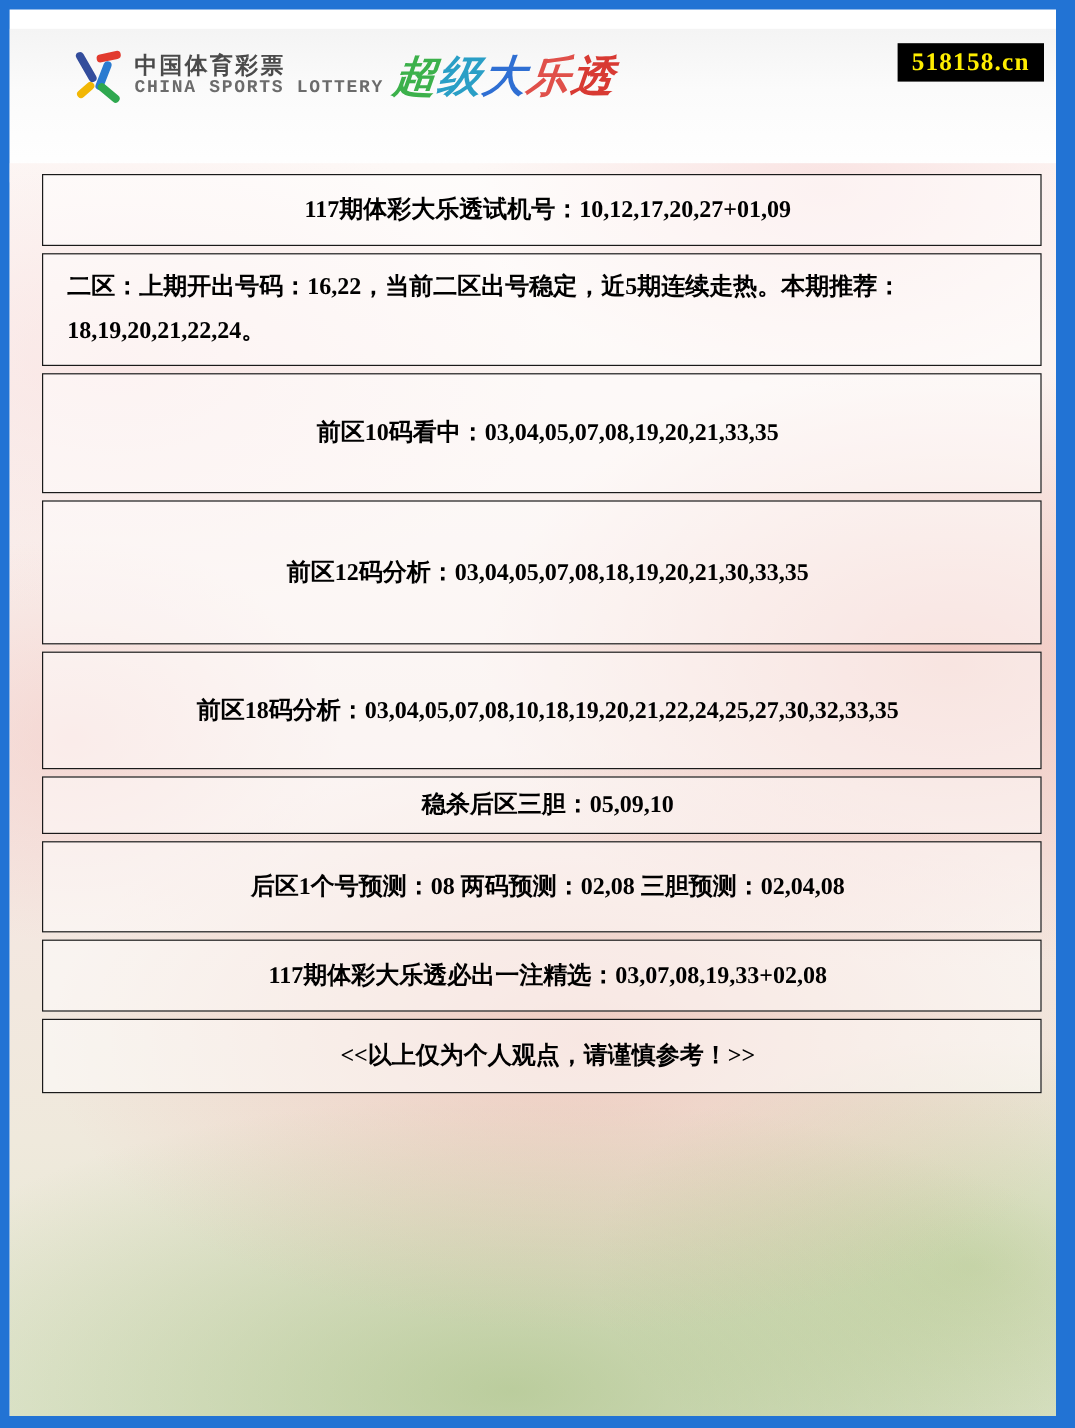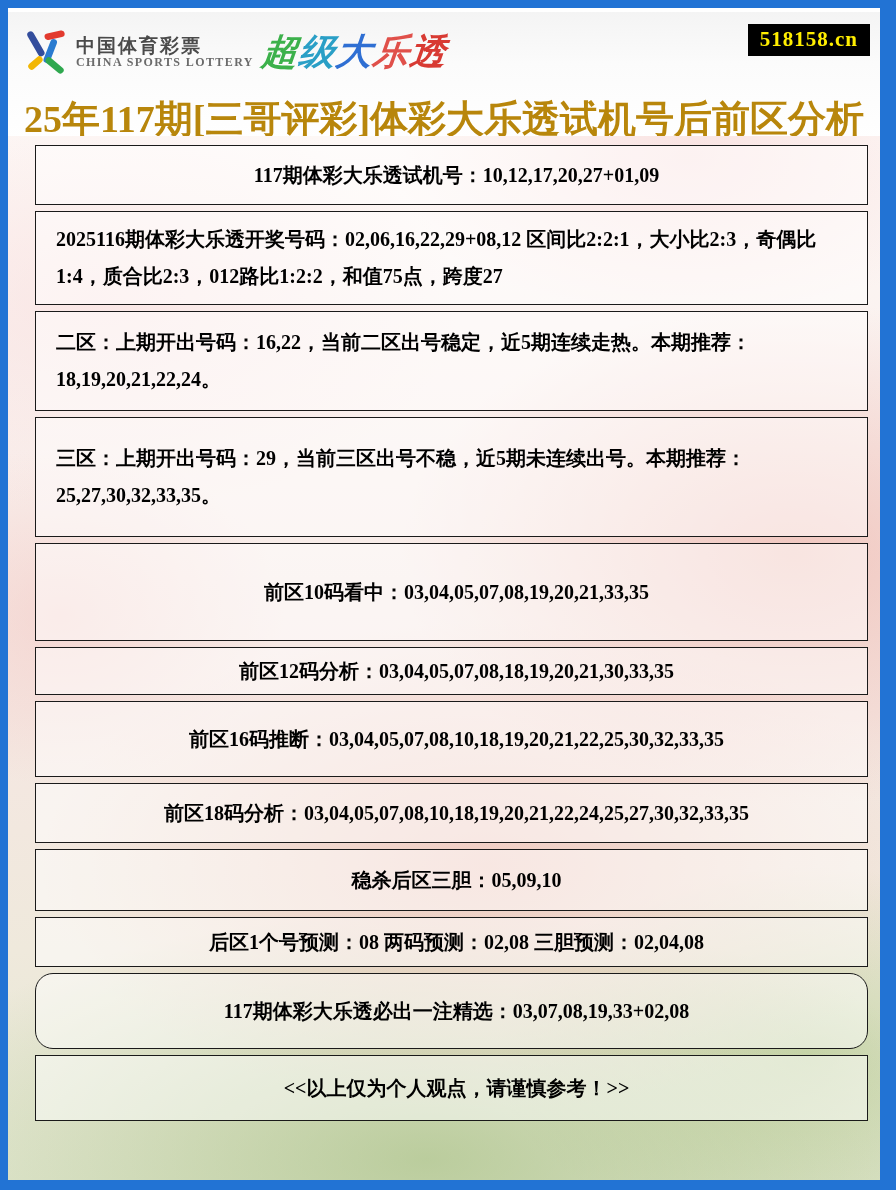--- a/index.html
+++ b/index.html
@@ -5,28 +5,29 @@
   html,body{margin:0;padding:0;background:#ffffff;}
   .frame{
     position:relative;
     width:896px;height:1190px;box-sizing:border-box;
     border:8px solid #2273d4;border-right-width:16px;border-bottom-width:10px;
     background:#ffffff;overflow:hidden;
     font-family:"Liberation Serif","DejaVu Serif",serif;
   }
   
   .top{
-    position:absolute;top:4px;left:0;right:0;height:128px;
+    position:absolute;top:16px;left:0;right:0;height:128px;
     background:linear-gradient(180deg,#f4f4f4 0%,#fbfbfb 40%,#ffffff 100%);
+    padding-left:36px;
   }
   .header-row{position:relative;height:64px;padding:8px 0 0 14px;display:flex;align-items:center;}
   .logo-icon{width:46px;height:48px;flex:0 0 auto;}
   .brand{margin-left:8px;line-height:1.05;}
   .brand-cn{font-size:19px;font-weight:bold;color:#4a4a4a;letter-spacing:2px;font-family:"Liberation Sans",sans-serif;}
-  .brand-en{font-size:12px;font-weight:bold;color:#6b6b6b;letter-spacing:1.4px;font-family:Liberation Serif, serif;}
+  .brand-en{font-size:15px;font-weight:bold;color:#6b6b6b;letter-spacing:1.4px;font-family:Liberation Mono, monospace;}
   .product{margin-left:8px;font-size:36px;font-weight:bold;font-style:italic;
     font-family:"Liberation Sans",sans-serif;letter-spacing:1px;transform:skewX(-6deg);white-space:nowrap;}
   .badge{
     position:absolute;right:10px;top:12px;background:#000000;color:#ffee00;
     font-size:21px;font-weight:bold;padding:3px 12px 4px;letter-spacing:1px;
     font-family:"Liberation Serif",serif;
   }
   .title{
     margin:10px 4px 0;text-align:center;color:#b8860b;
     font-size:38px;font-weight:bold;white-space:nowrap;letter-spacing:0px;
@@ -83,44 +84,34 @@
           <line x1="10" y1="40" x2="18" y2="33" stroke="#f2b705"></line>
         </g>
       </svg>
       <div class="brand">
         <div class="brand-cn">中国体育彩票</div>
         <div class="brand-en">CHINA SPORTS LOTTERY</div>
       </div>
       <div class="product"><span style="color: rgb(60, 177, 75);">超</span><span style="color: rgb(42, 159, 198);">级</span><span style="color: rgb(47, 111, 211);">大</span><span style="color: rgb(224, 80, 74);">乐</span><span style="color: rgb(216, 58, 51);">透</span></div>
       <div class="badge">518158.cn</div>
     </div>
-    <div class="title">25年117期[三哥评彩]体彩大乐透试机号后前区分析</div>
   </div>
 
   <div class="content">
     <div class="box c">
         <span>117期体彩大乐透试机号：10,12,17,20,27+01,09</span>
       </div>
     <div class="box l">
-        <span>2025116期体彩大乐透开奖号码：02,06,16,22,29+08,12 区间比2:2:1，大小比2:3，奇偶比1:4，质合比2:3，012路比1:2:2，和值75点，跨度27</span>
-      </div>
-    <div class="box l">
         <span>二区：上期开出号码：16,22，当前二区出号稳定，近5期连续走热。本期推荐：18,19,20,21,22,24。</span>
-      </div>
-    <div class="box l">
-        <span>三区：上期开出号码：29，当前三区出号不稳，近5期未连续出号。本期推荐：25,27,30,32,33,35。</span>
       </div>
     <div class="box c">
         <span>前区10码看中：03,04,05,07,08,19,20,21,33,35</span>
       </div>
     <div class="box c">
         <span>前区12码分析：03,04,05,07,08,18,19,20,21,30,33,35</span>
-      </div>
-    <div class="box c">
-        <span>前区16码推断：03,04,05,07,08,10,18,19,20,21,22,25,30,32,33,35</span>
       </div>
     <div class="box c">
         <span>前区18码分析：03,04,05,07,08,10,18,19,20,21,22,24,25,27,30,32,33,35</span>
       </div>
     <div class="box c">
         <span>稳杀后区三胆：05,09,10</span>
       </div>
     <div class="box c">
         <span>后区1个号预测：08 两码预测：02,08 三胆预测：02,04,08</span>
       </div>

